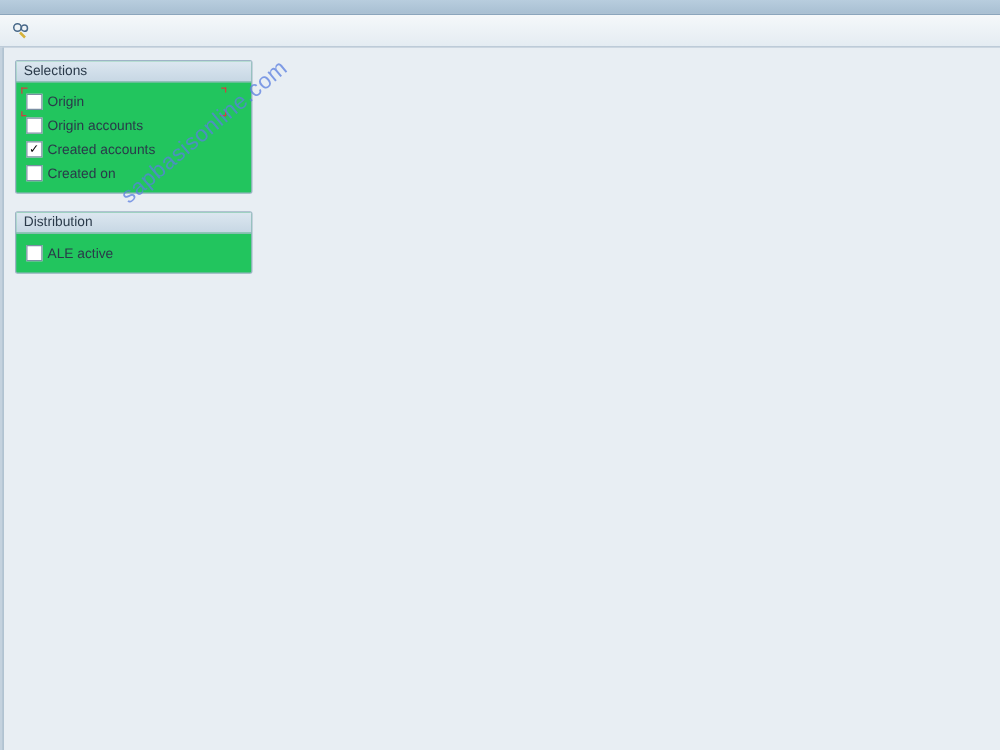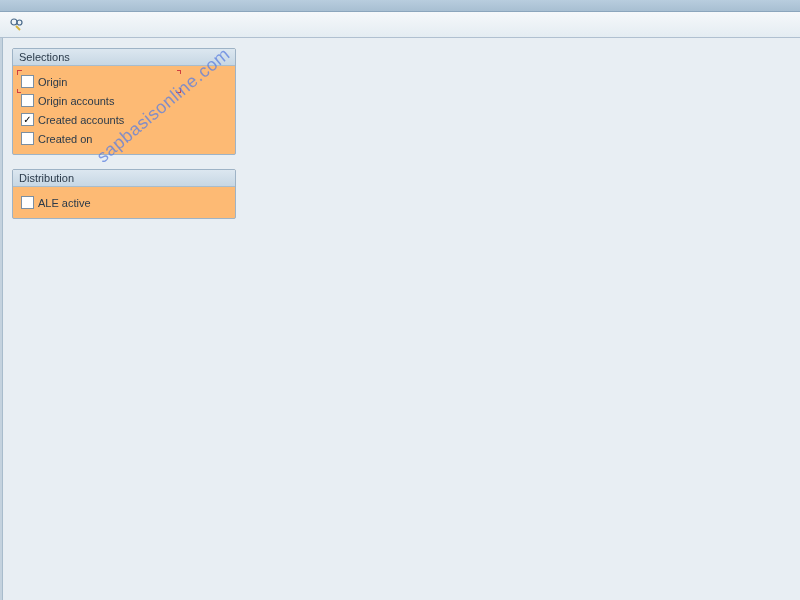--- a/index.html
+++ b/index.html
@@ -35,23 +35,23 @@
     display: flex;
     align-items: center;
     justify-content: center;
     cursor: pointer;
   }
   .main {
     padding: 10px 12px;
     position: relative;
   }
   .group-box {
-    width: 224px;
+    width: 190px;
     border: 1px solid #9eb3c6;
-    background: #fdba74;
+    background: #22c55e;
     border-radius: 2px;
     margin-bottom: 14px;
   }
   .group-header {
     background: linear-gradient(to bottom, #dce7f0, #c7d7e4);
     border-bottom: 1px solid #a8bccc;
     padding: 2px 6px;
     color: #2a3a4a;
   }
   .group-body {

